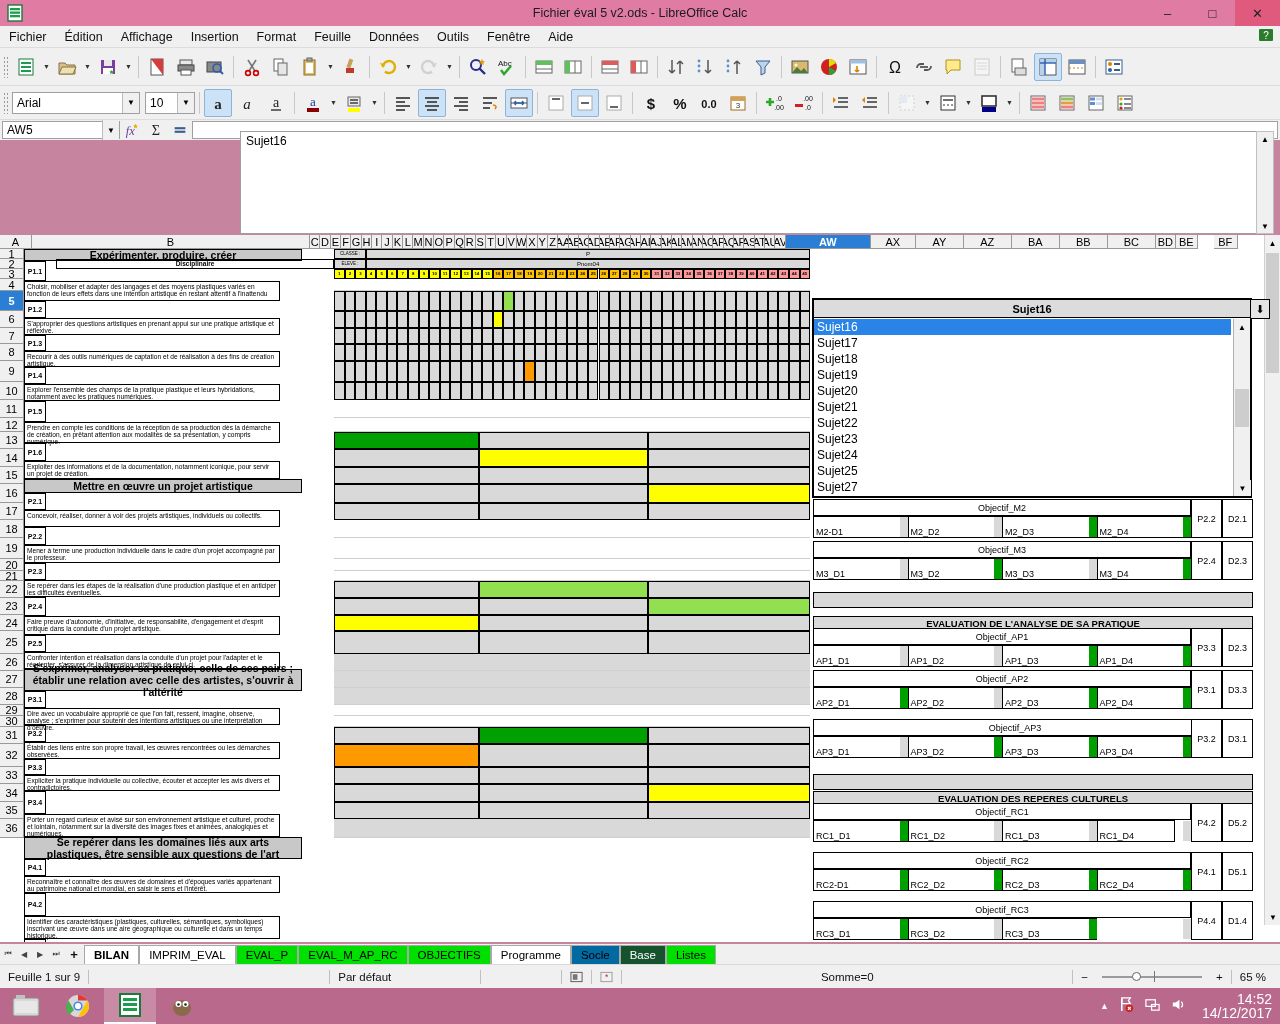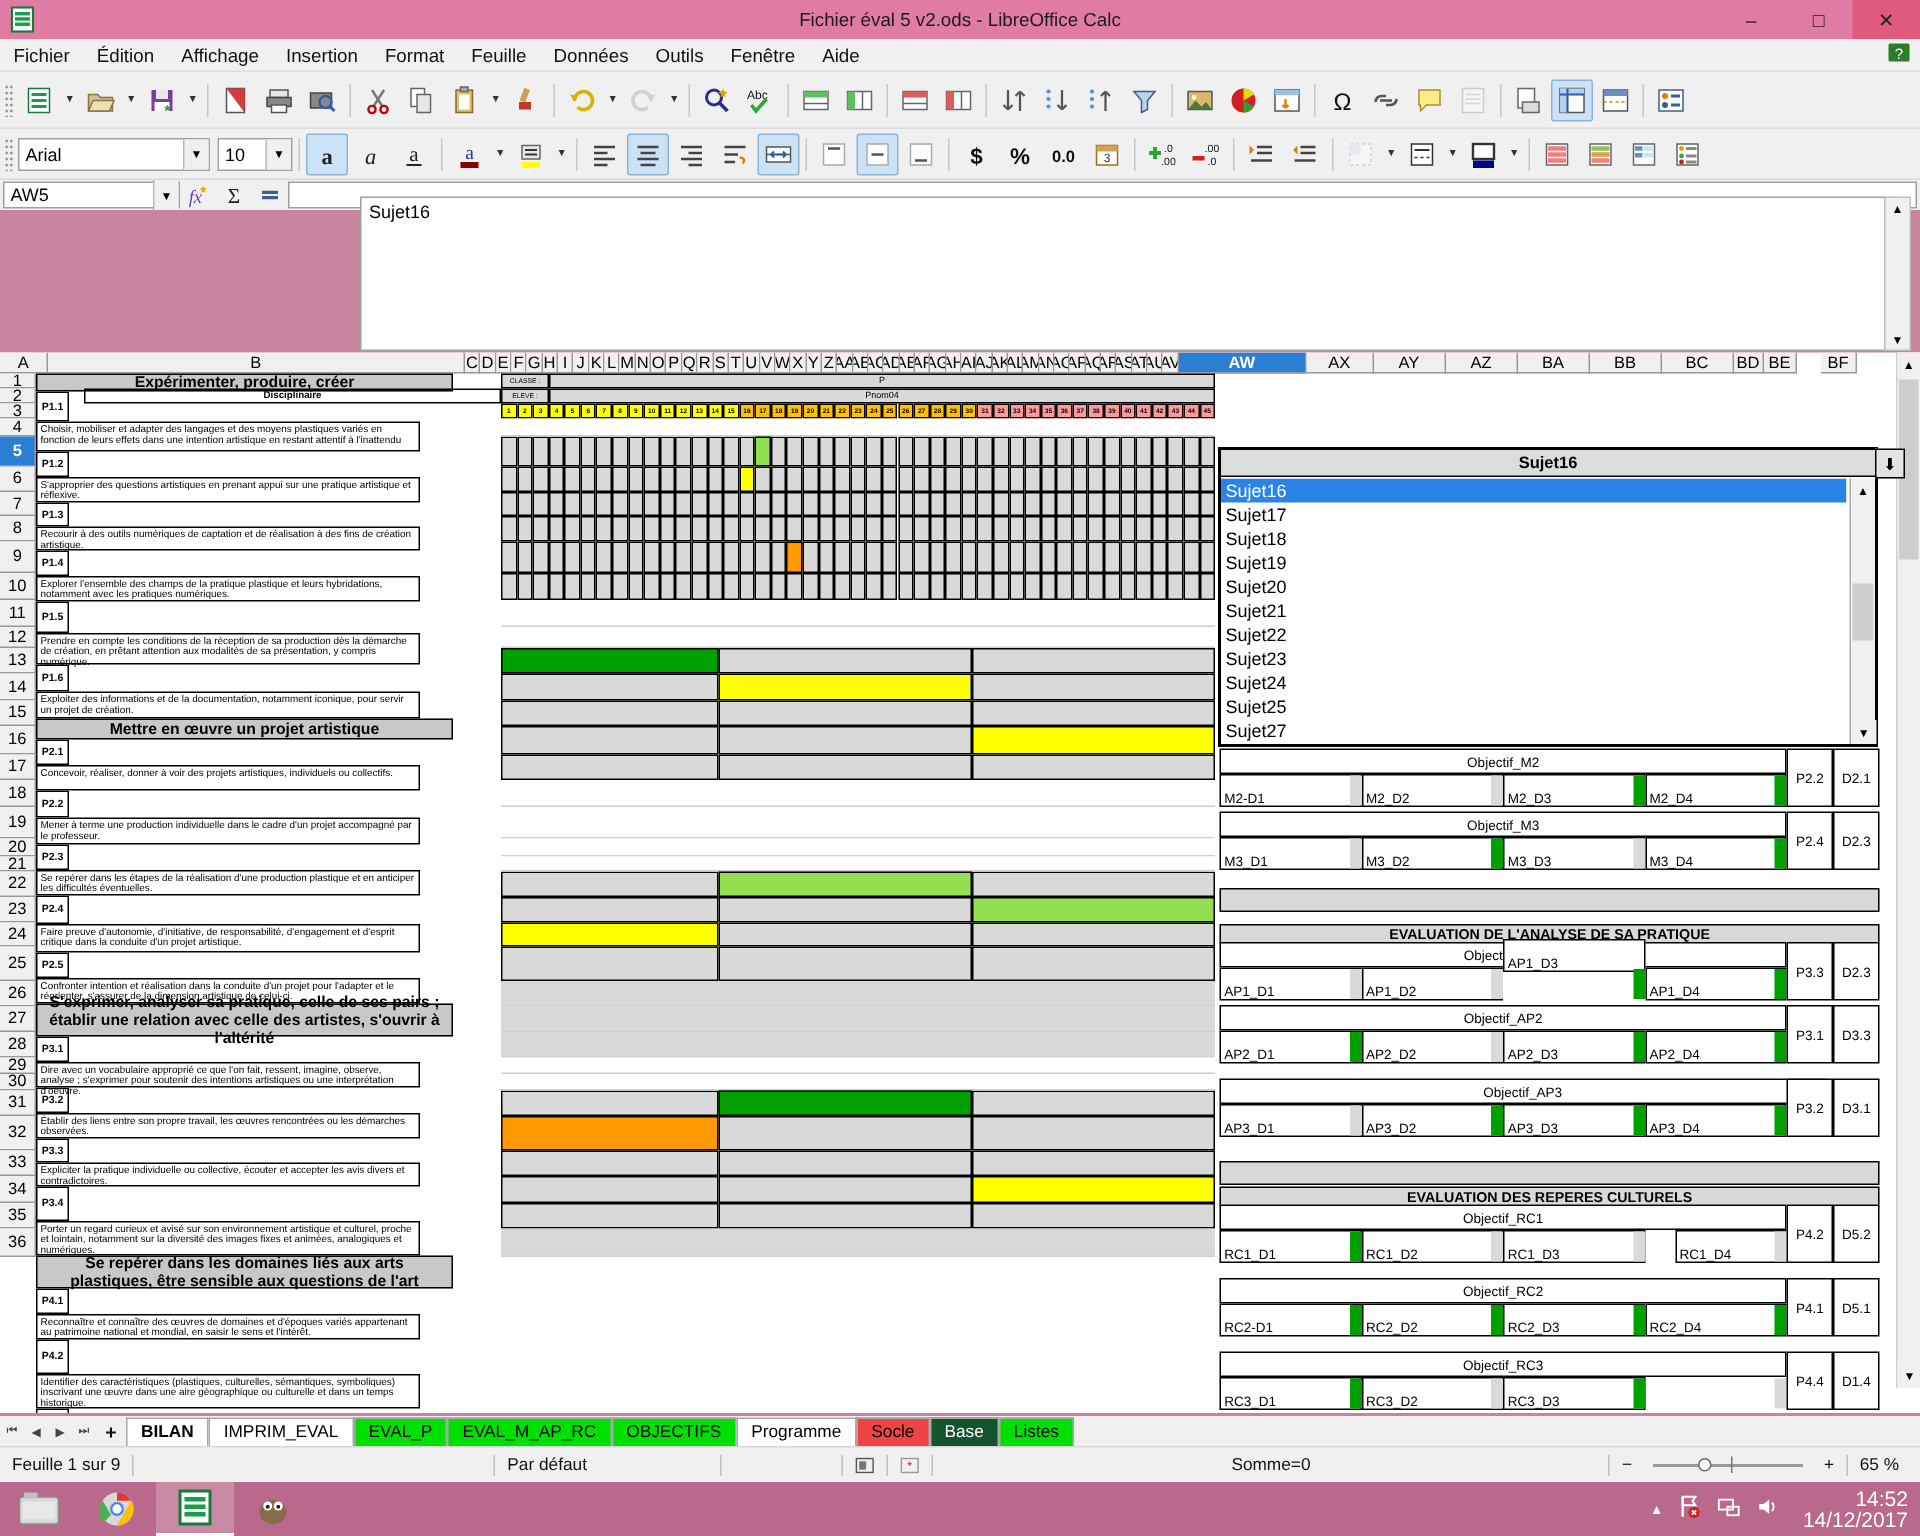--- a/index.html
+++ b/index.html
@@ -1311,21 +1311,21 @@
       <div class="rp rp-dcell" style="left: 1072.6px; top: 309px; width: 94.5px; height: 22px;">M3_D4</div>
       <div class="greenbar" style="left: 1159.1px; top: 310px; width: 8px; height: 20px; background: rgb(0, 160, 0); position: absolute;"></div>
       <div class="rp rp-code" style="left: 1167.1px; top: 292px; width: 31px; height: 39px;">P2.4</div>
       <div class="rp rp-code" style="left: 1198.1px; top: 292px; width: 31px; height: 39px;">D2.3</div>
       <div class="rp rp-title" style="left: 789.1px; top: 367px; width: 440px; height: 14px;">EVALUATION DE L'ANALYSE DE SA PRATIQUE</div>
       <div class="rp rp-obj" style="left: 789.1px; top: 379px; width: 378px; height: 17px;">Objectif_AP1</div>
       <div class="rp rp-dcell" style="left: 789.1px; top: 396px; width: 94.5px; height: 22px;">AP1_D1</div>
       <div class="greenbar" style="left: 875.6px; top: 397px; width: 8px; height: 20px; background: rgb(217, 217, 217); position: absolute;"></div>
       <div class="rp rp-dcell" style="left: 883.6px; top: 396px; width: 94.5px; height: 22px;">AP1_D2</div>
       <div class="greenbar" style="left: 970.1px; top: 397px; width: 8px; height: 20px; background: rgb(217, 217, 217); position: absolute;"></div>
-      <div class="rp rp-dcell" style="left: 978.1px; top: 377px; width: 94.5px; height: 22px;">AP1_D3</div>
+      <div class="rp rp-dcell" style="left: 978.1px; top: 396px; width: 94.5px; height: 22px;">AP1_D3</div>
       <div class="greenbar" style="left: 1064.6px; top: 397px; width: 8px; height: 20px; background: rgb(0, 160, 0); position: absolute;"></div>
       <div class="rp rp-dcell" style="left: 1072.6px; top: 396px; width: 94.5px; height: 22px;">AP1_D4</div>
       <div class="greenbar" style="left: 1159.1px; top: 397px; width: 8px; height: 20px; background: rgb(0, 160, 0); position: absolute;"></div>
       <div class="rp rp-code" style="left: 1167.1px; top: 379px; width: 31px; height: 39px;">P3.3</div>
       <div class="rp rp-code" style="left: 1198.1px; top: 379px; width: 31px; height: 39px;">D2.3</div>
       <div class="rp rp-obj" style="left: 789.1px; top: 421px; width: 378px; height: 17px;">Objectif_AP2</div>
       <div class="rp rp-dcell" style="left: 789.1px; top: 438px; width: 94.5px; height: 22px;">AP2_D1</div>
       <div class="greenbar" style="left: 875.6px; top: 439px; width: 8px; height: 20px; background: rgb(0, 160, 0); position: absolute;"></div>
       <div class="rp rp-dcell" style="left: 883.6px; top: 438px; width: 94.5px; height: 22px;">AP2_D2</div>
       <div class="greenbar" style="left: 970.1px; top: 439px; width: 8px; height: 20px; background: rgb(217, 217, 217); position: absolute;"></div>
@@ -1347,21 +1347,21 @@
       <div class="rp rp-code" style="left: 1167.1px; top: 470px; width: 31px; height: 39px;">P3.2</div>
       <div class="rp rp-code" style="left: 1198.1px; top: 470px; width: 31px; height: 39px;">D3.1</div>
       <div class="rp rp-title" style="left: 789.1px; top: 542px; width: 440px; height: 14px;">EVALUATION DES REPERES CULTURELS</div>
       <div class="rp rp-obj" style="left: 789.1px; top: 554px; width: 378px; height: 17px;">Objectif_RC1</div>
       <div class="rp rp-dcell" style="left: 789.1px; top: 571px; width: 94.5px; height: 22px;">RC1_D1</div>
       <div class="greenbar" style="left: 875.6px; top: 572px; width: 8px; height: 20px; background: rgb(0, 160, 0); position: absolute;"></div>
       <div class="rp rp-dcell" style="left: 883.6px; top: 571px; width: 94.5px; height: 22px;">RC1_D2</div>
       <div class="greenbar" style="left: 970.1px; top: 572px; width: 8px; height: 20px; background: rgb(217, 217, 217); position: absolute;"></div>
       <div class="rp rp-dcell" style="left: 978.1px; top: 571px; width: 94.5px; height: 22px;">RC1_D3</div>
       <div class="greenbar" style="left: 1064.6px; top: 572px; width: 8px; height: 20px; background: rgb(217, 217, 217); position: absolute;"></div>
-      <div class="rp rp-dcell" style="left: 1072.6px; top: 571px; width: 78px; height: 22px; margin-left: 20px;">RC1_D4</div>
+      <div class="rp rp-dcell" style="left: 1072.6px; top: 571px; width: 78px; height: 22px;">RC1_D4</div>
       <div class="greenbar" style="left: 1159.1px; top: 572px; width: 8px; height: 20px; background: rgb(217, 217, 217); position: absolute;"></div>
       <div class="rp rp-code" style="left: 1167.1px; top: 554px; width: 31px; height: 39px;">P4.2</div>
       <div class="rp rp-code" style="left: 1198.1px; top: 554px; width: 31px; height: 39px;">D5.2</div>
       <div class="rp rp-obj" style="left: 789.1px; top: 603px; width: 378px; height: 17px;">Objectif_RC2</div>
       <div class="rp rp-dcell" style="left: 789.1px; top: 620px; width: 94.5px; height: 22px;">RC2-D1</div>
       <div class="greenbar" style="left: 875.6px; top: 621px; width: 8px; height: 20px; background: rgb(0, 160, 0); position: absolute;"></div>
       <div class="rp rp-dcell" style="left: 883.6px; top: 620px; width: 94.5px; height: 22px;">RC2_D2</div>
       <div class="greenbar" style="left: 970.1px; top: 621px; width: 8px; height: 20px; background: rgb(0, 160, 0); position: absolute;"></div>
       <div class="rp rp-dcell" style="left: 978.1px; top: 620px; width: 94.5px; height: 22px;">RC2_D3</div>
       <div class="greenbar" style="left: 1064.6px; top: 621px; width: 8px; height: 20px; background: rgb(0, 160, 0); position: absolute;"></div>
@@ -1420,21 +1420,21 @@
   <span class="nav">▶</span>
   <span class="nav">⏭</span>
   <span class="plus">+</span>
   <span id="tabs-host" style="display:flex; align-items:flex-end; gap:0;">
       <div class="stab active" style="background: rgb(255, 255, 255); color: rgb(0, 0, 0);">BILAN</div>
       <div class="stab" style="background: rgb(255, 255, 255); color: rgb(0, 0, 0);">IMPRIM_EVAL</div>
       <div class="stab" style="background: rgb(0, 224, 0); color: rgb(0, 0, 0);">EVAL_P</div>
       <div class="stab" style="background: rgb(0, 224, 0); color: rgb(0, 0, 0);">EVAL_M_AP_RC</div>
       <div class="stab" style="background: rgb(0, 224, 0); color: rgb(0, 0, 0);">OBJECTIFS</div>
       <div class="stab" style="background: rgb(255, 255, 255); color: rgb(0, 0, 0);">Programme</div>
-      <div class="stab" style="background: #ef4444; color: rgb(0, 0, 0);">Socle</div>
+      <div class="stab" style="background: #0369a1; color: rgb(0, 0, 0);">Socle</div>
       <div class="stab" style="background: #14532d; color: rgb(255, 255, 255); text-align: right;">Base</div>
       <div class="stab" style="background: rgb(0, 224, 0); color: rgb(0, 0, 0);">Listes</div>
     </span>
 </div>
 
 <div id="statusbar">
   <span class="seg">Feuille 1 sur 9</span>
   <span class="divider"></span>
   <span class="seg" style="flex:0 0 240px;"></span>
   <span class="divider"></span>

